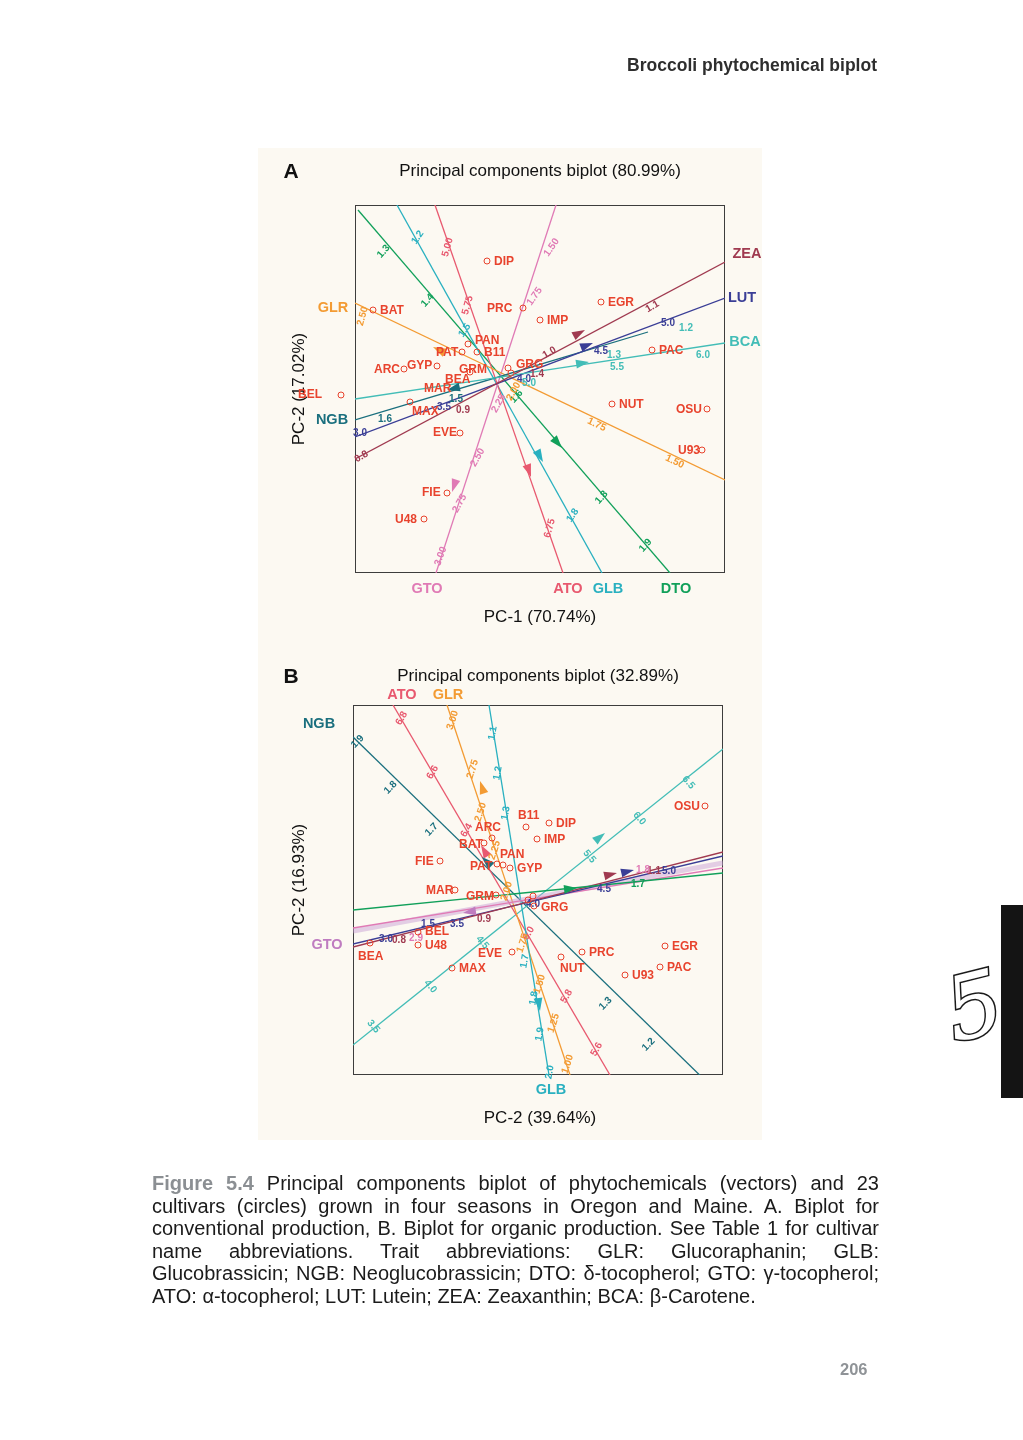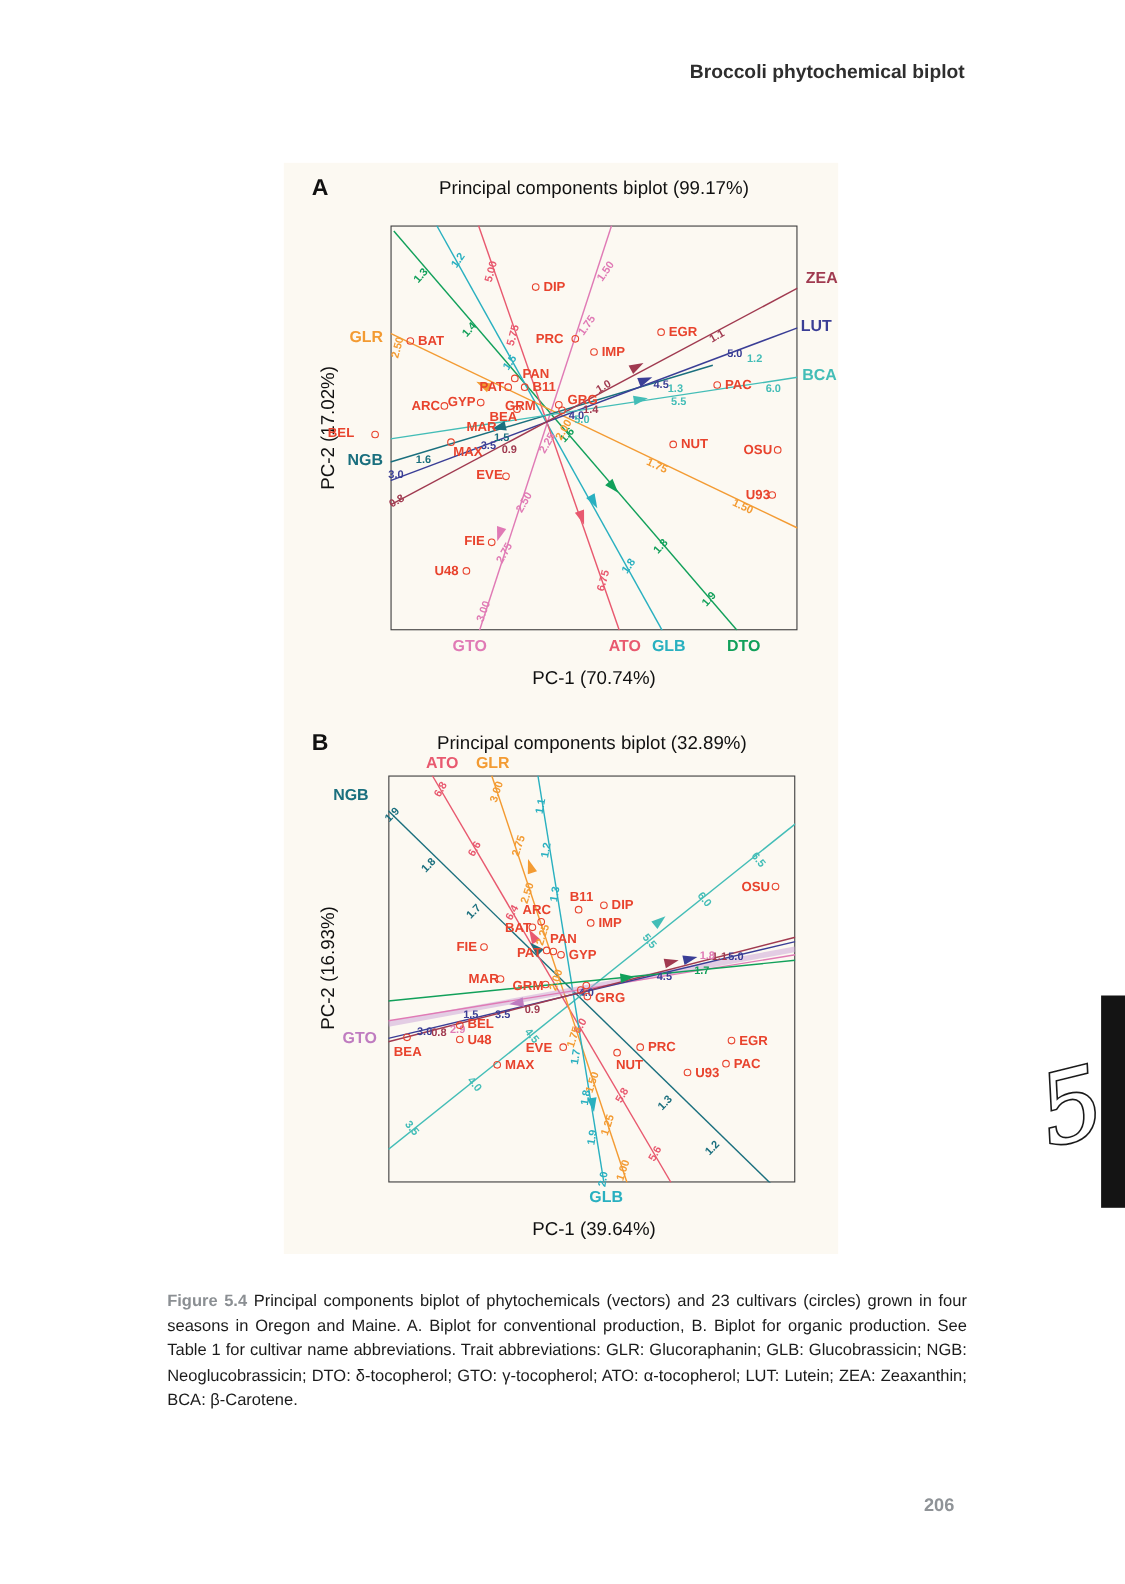--- a/index.html
+++ b/index.html
@@ -11,37 +11,37 @@
   .pletter{position:absolute;font-size:21px;font-weight:700;color:#111;transform:translate(-50%,-50%);}
   .ptitle{position:absolute;font-size:17px;color:#111;transform:translate(-50%,-50%);white-space:nowrap;}
   .pbox{position:absolute;border:1.6px solid #3d3d3d;box-sizing:border-box;}
   .psvg{position:absolute;}
   .tick{position:absolute;font-size:10px;font-weight:700;white-space:nowrap;transform:translate(-50%,-50%);}
   .pt-c{position:absolute;width:7px;height:7px;border-radius:50%;box-sizing:border-box;transform:translate(-50%,-50%);background:transparent;}
   .pt-l{position:absolute;font-size:12px;font-weight:700;white-space:nowrap;transform:translateY(-52%);}
   .vlabel{position:absolute;font-size:14.5px;font-weight:700;white-space:nowrap;transform:translate(-50%,-50%);}
   .axlab-x{position:absolute;font-size:17px;color:#111;transform:translate(-50%,-50%);white-space:nowrap;}
   .axlab-y{position:absolute;font-size:17px;color:#111;transform:translate(-50%,-50%) rotate(-90deg);white-space:nowrap;}
-  .caption{position:absolute;left:152px;top:1172px;width:727px;font-size:15px;line-height:22.5px;
+  .caption{position:absolute;left:152px;top:1172px;width:727px;font-size:20px;line-height:22.5px;
            color:#1b1b1b;text-align:justify;}
   .cap-label{color:#8b8f93;font-weight:700;}
   .page-number{position:absolute;left:840px;top:1360px;font-size:16.5px;font-weight:700;color:#8f9397;}
   .chapter-bar{position:absolute;left:1001px;top:905px;width:22px;height:193px;background:#141414;}
   .chapter-num{position:absolute;left:912px;top:952px;}
 </style>
 </head>
 <body>
 
 <div class="page">
   <div class="running-head">Broccoli phytochemical biplot</div>
   <div class="figure-bg" id="figure-bg" style="left: 258px; top: 148px; width: 504px; height: 992px;"></div>
   <div id="plots">
       <div class="panel">
         <div class="pletter" style="left: 291px; top: 171px;">A</div>
-        <div class="ptitle" style="left: 540px; top: 171px;">Principal components biplot (99.17%)</div>
+        <div class="ptitle" style="left: 540px; top: 171px;">Principal components biplot (80.99%)</div>
         <div class="axlab-x" style="left: 540px; top: 617px;">PC-1  (70.74%)</div>
         <div class="axlab-y" style="left: 299px; top: 389px;">PC-2  (17.02%)</div>
         <div class="pbox" style="left: 355px; top: 205px; width: 370px; height: 368px;"></div>
         <svg class="psvg" width="370" height="368" viewBox="355 205 370 368" style="left: 355px; top: 205px;">
           <line x1="358" y1="210" x2="670" y2="573" stroke="#11a05a" stroke-width="1.3"></line>
           <line x1="397" y1="205" x2="602" y2="573" stroke="#29b0c0" stroke-width="1.3"></line>
           <line x1="435" y1="205" x2="563" y2="573" stroke="#e8596f" stroke-width="1.3"></line>
           <line x1="556" y1="205" x2="436" y2="573" stroke="#e07ab5" stroke-width="1.3"></line>
           <line x1="355" y1="303" x2="725" y2="480" stroke="#f39b33" stroke-width="1.3"></line>
           <line x1="355" y1="420" x2="648" y2="332" stroke="#1a6f7e" stroke-width="1.3"></line>
@@ -147,21 +147,21 @@
         <div class="vlabel" style="color: rgb(58, 62, 150); left: 742px; top: 297px;">LUT</div>
         <div class="vlabel" style="color: rgb(67, 189, 183); left: 745px; top: 341px;">BCA</div>
         <div class="vlabel" style="color: rgb(224, 122, 181); left: 427px; top: 588px;">GTO</div>
         <div class="vlabel" style="color: rgb(232, 89, 111); left: 568px; top: 588px;">ATO</div>
         <div class="vlabel" style="color: rgb(41, 176, 192); left: 608px; top: 588px;">GLB</div>
         <div class="vlabel" style="color: rgb(17, 160, 90); left: 676px; top: 588px;">DTO</div>
       </div>
       <div class="panel">
         <div class="pletter" style="left: 291px; top: 676px;">B</div>
         <div class="ptitle" style="left: 538px; top: 676px;">Principal components biplot (32.89%)</div>
-        <div class="axlab-x" style="left: 540px; top: 1118px;">PC-1  (39.64%)</div>
+        <div class="axlab-x" style="left: 540px; top: 1118px;">PC-2  (39.64%)</div>
         <div class="axlab-y" style="left: 299px; top: 880px;">PC-2  (16.93%)</div>
         <div class="pbox" style="left: 353px; top: 705px; width: 370px; height: 370px;"></div>
         <svg class="psvg" width="370" height="370" viewBox="353 705 370 370" style="left: 353px; top: 705px;">
           <line x1="353" y1="737" x2="715" y2="1090" stroke="#1a6f7e" stroke-width="1.3"></line>
           <line x1="353" y1="1045" x2="723" y2="749" stroke="#43bdb7" stroke-width="1.3"></line>
           <line x1="393" y1="705" x2="610" y2="1075" stroke="#e8596f" stroke-width="1.3"></line>
           <line x1="447" y1="705" x2="570" y2="1075" stroke="#f39b33" stroke-width="1.3"></line>
           <line x1="489" y1="705" x2="549" y2="1075" stroke="#29b0c0" stroke-width="1.3"></line>
           <line x1="353" y1="931" x2="723" y2="863" stroke="#c9a2d6" stroke-width="5" stroke-opacity="0.5"></line>
           <line x1="353" y1="928" x2="723" y2="868" stroke="#e07ab5" stroke-width="1.3"></line>

